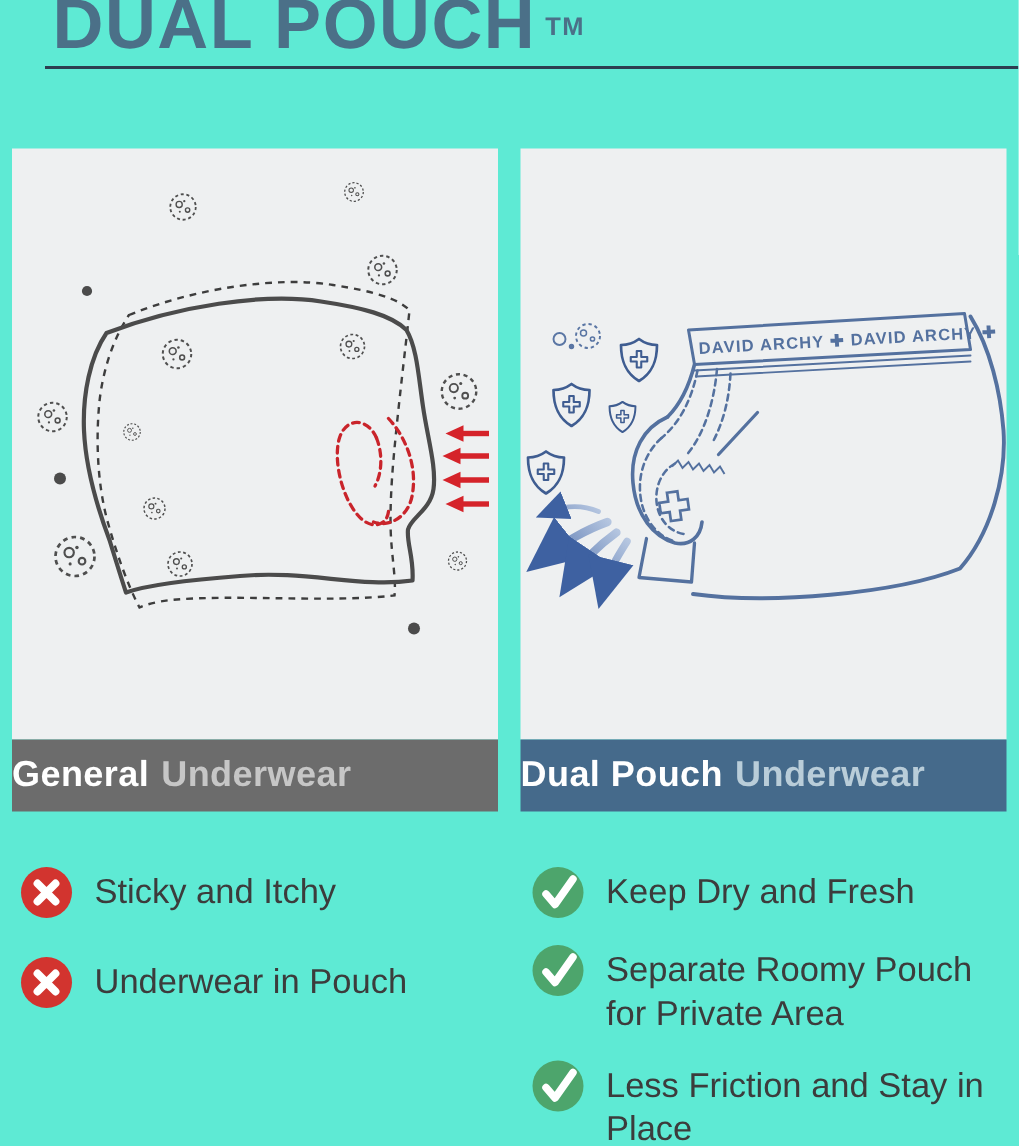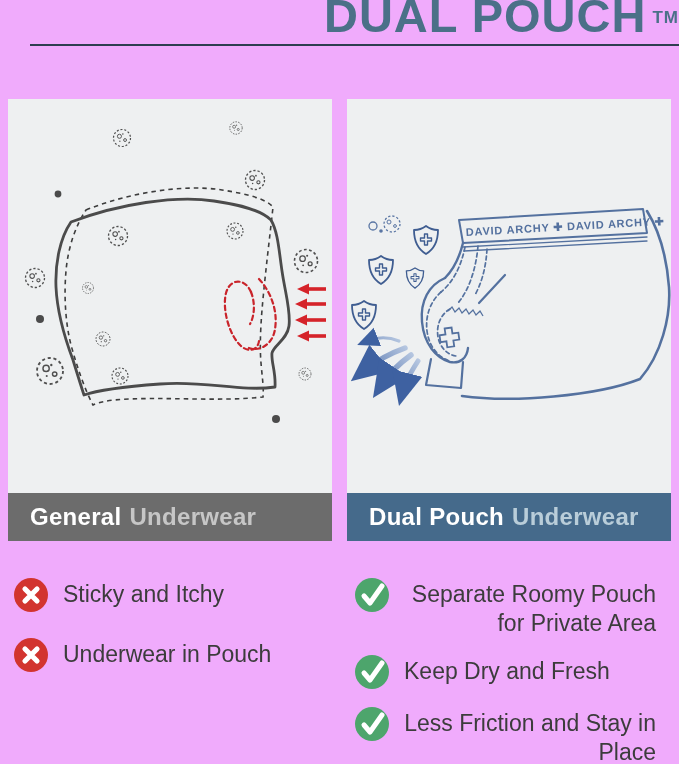--- a/index.html
+++ b/index.html
@@ -1,31 +1,31 @@
 <!DOCTYPE html>
 <html><head>
 <meta charset="utf-8">
 <style>
   * { box-sizing: border-box; margin: 0; padding: 0; }
   body { background: #ffffff; font-family: "Liberation Sans", sans-serif; }
-  .page { position: relative; width: 679px; height: 764px; background: #f0abfc; overflow: hidden; text-align: right; }
+  .page { position: relative; width: 679px; height: 764px; background: #5eead4; overflow: hidden; }
 
   
   .header { padding-top: 0; }
   .title { margin-left: 35px; margin-top: -5px; font-size: 47px; line-height: 42px;
            font-weight: 700; letter-spacing: 1px; color: #4b7088; white-space: nowrap; }
   .title sup { font-size: 17px; font-weight: 700; vertical-align: top; position: relative; top: 2px; margin-left: 6px; }
   .title-rule { border: none; border-top: 2px solid #2d3e50; margin: 7px 0 0 30px; }
 
   
   .panels { display: flex; gap: 15px; padding: 0 8px; margin-top: 53px; }
   .panel { width: 324px; }
   .illustration { width: 100%; height: 394px; background: #eef0f1; }
   .illustration svg { display: block; width: 100%; height: 100%; }
-  .panel-label { height: 48px; display: flex; align-items: center; padding-left: 22px;
+  .panel-label { height: 48px; display: flex; align-items: center; 
                  font-size: 24px; font-weight: 700; letter-spacing: 0.3px; white-space: nowrap; }
   .panel-label .strong { margin-right: 8px; }
   .panel-label.gray { background: #6c6c6c; }
   .panel-label.gray .strong { color: #ffffff; }
   .panel-label.gray .light { color: #c6c6c6; }
   .panel-label.blue { background: #456a8b; }
   .panel-label.blue .strong { color: #ffffff; }
   .panel-label.blue .light { color: #b9cdd9; }
 
   
@@ -215,30 +215,30 @@
     </ul>
 
     <ul class="list-col pros">
       <li>
         <span class="bullet-icon">
           <svg width="36" height="36" viewBox="0 0 36 36">
             <circle cx="18" cy="18" r="17" fill="#4da56c"></circle>
             <path d="M10 19 L16 26 L28 9" stroke="#ffffff" stroke-width="5" fill="none" stroke-linecap="round" stroke-linejoin="round"></path>
           </svg>
         </span>
-        <span class="bullet-text">Separate Roomy Pouch for Private Area</span>
+        <span class="bullet-text">Keep Dry and Fresh</span>
       </li>
       <li>
         <span class="bullet-icon">
           <svg width="36" height="36" viewBox="0 0 36 36">
             <circle cx="18" cy="18" r="17" fill="#4da56c"></circle>
             <path d="M10 19 L16 26 L28 9" stroke="#ffffff" stroke-width="5" fill="none" stroke-linecap="round" stroke-linejoin="round"></path>
           </svg>
         </span>
-        <span class="bullet-text">Keep Dry and Fresh</span>
+        <span class="bullet-text">Separate Roomy Pouch for Private Area</span>
       </li>
       <li>
         <span class="bullet-icon">
           <svg width="36" height="36" viewBox="0 0 36 36">
             <circle cx="18" cy="18" r="17" fill="#4da56c"></circle>
             <path d="M10 19 L16 26 L28 9" stroke="#ffffff" stroke-width="5" fill="none" stroke-linecap="round" stroke-linejoin="round"></path>
           </svg>
         </span>
         <span class="bullet-text">Less Friction and Stay in Place</span>
       </li>

